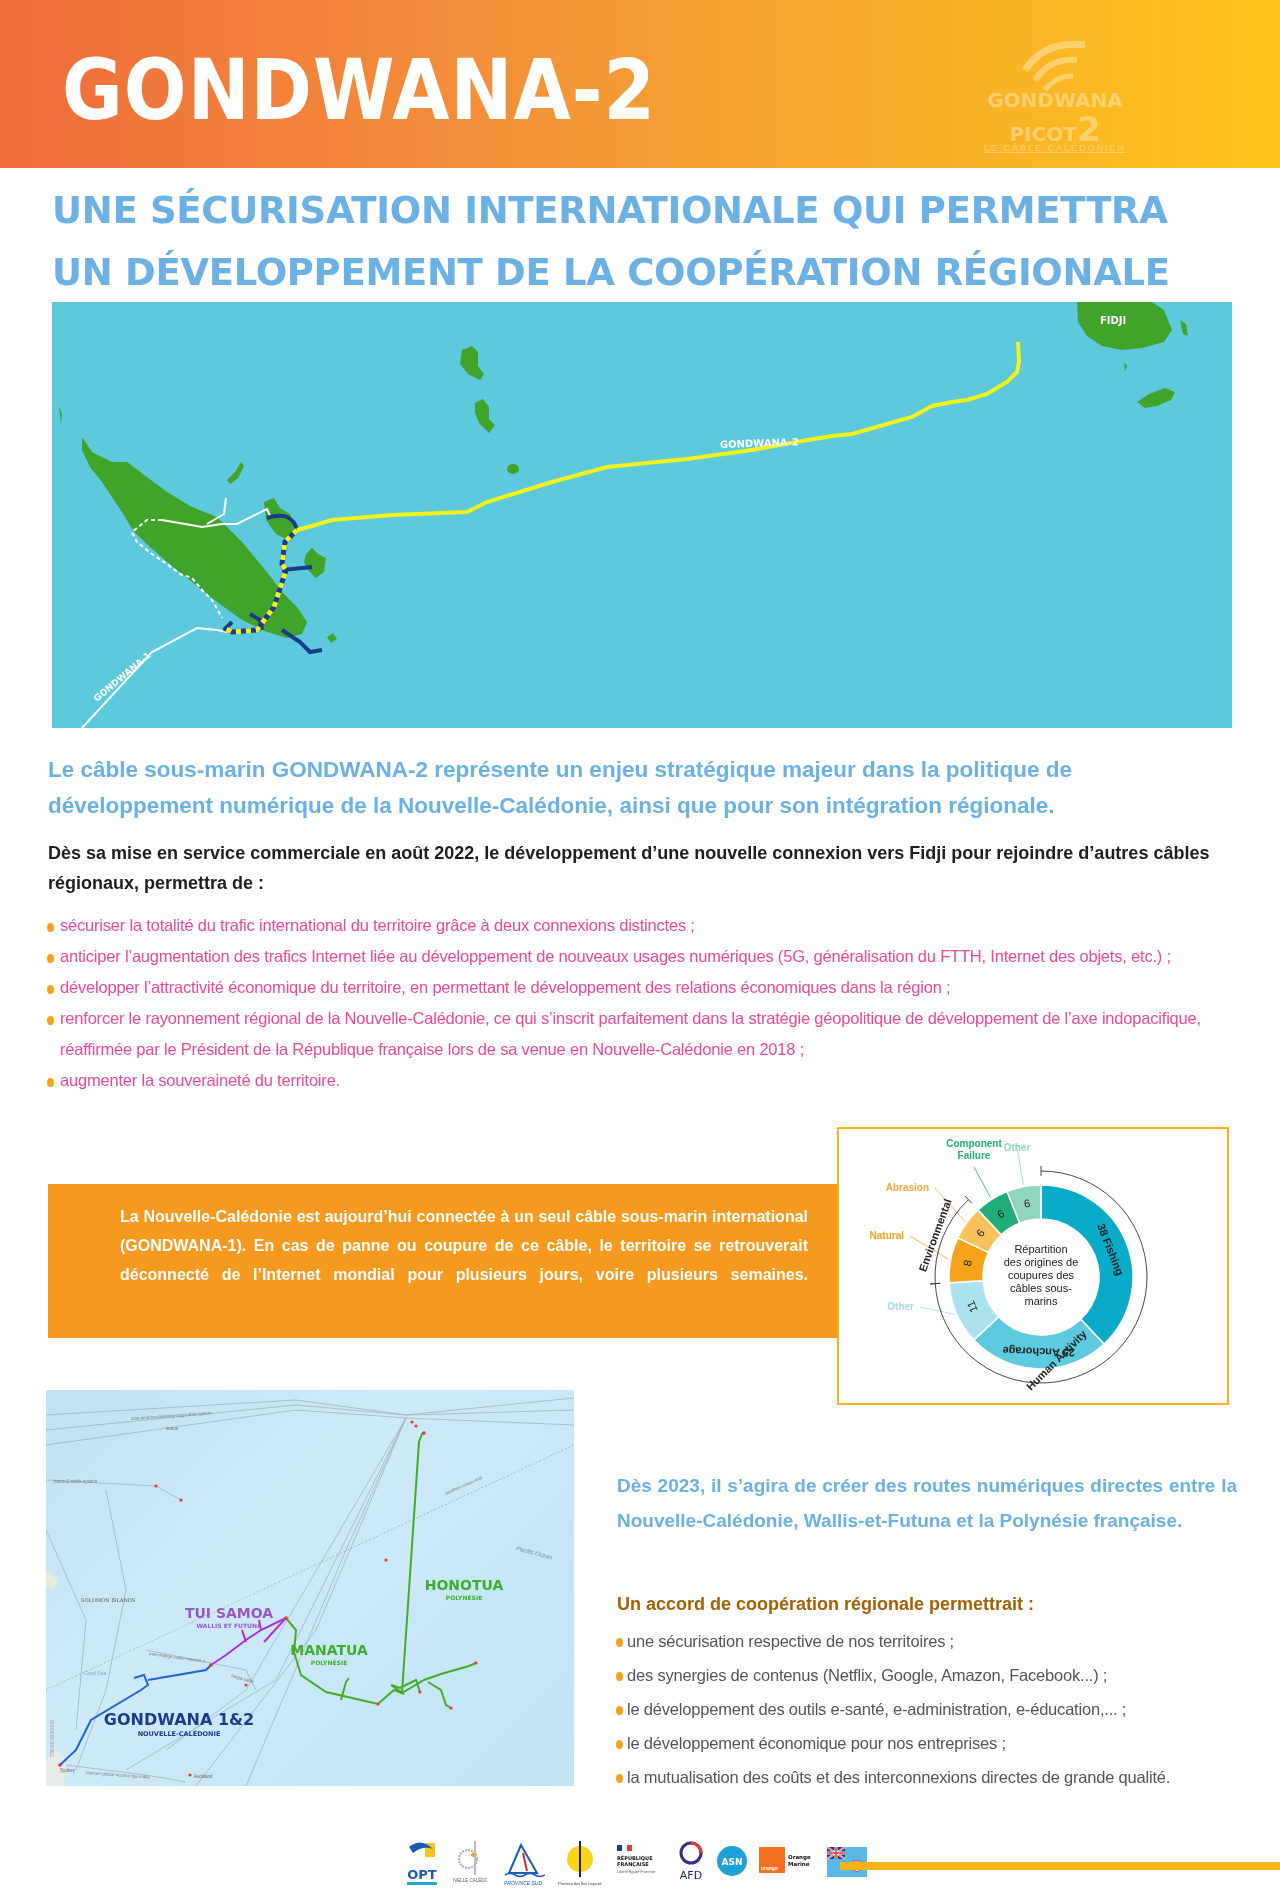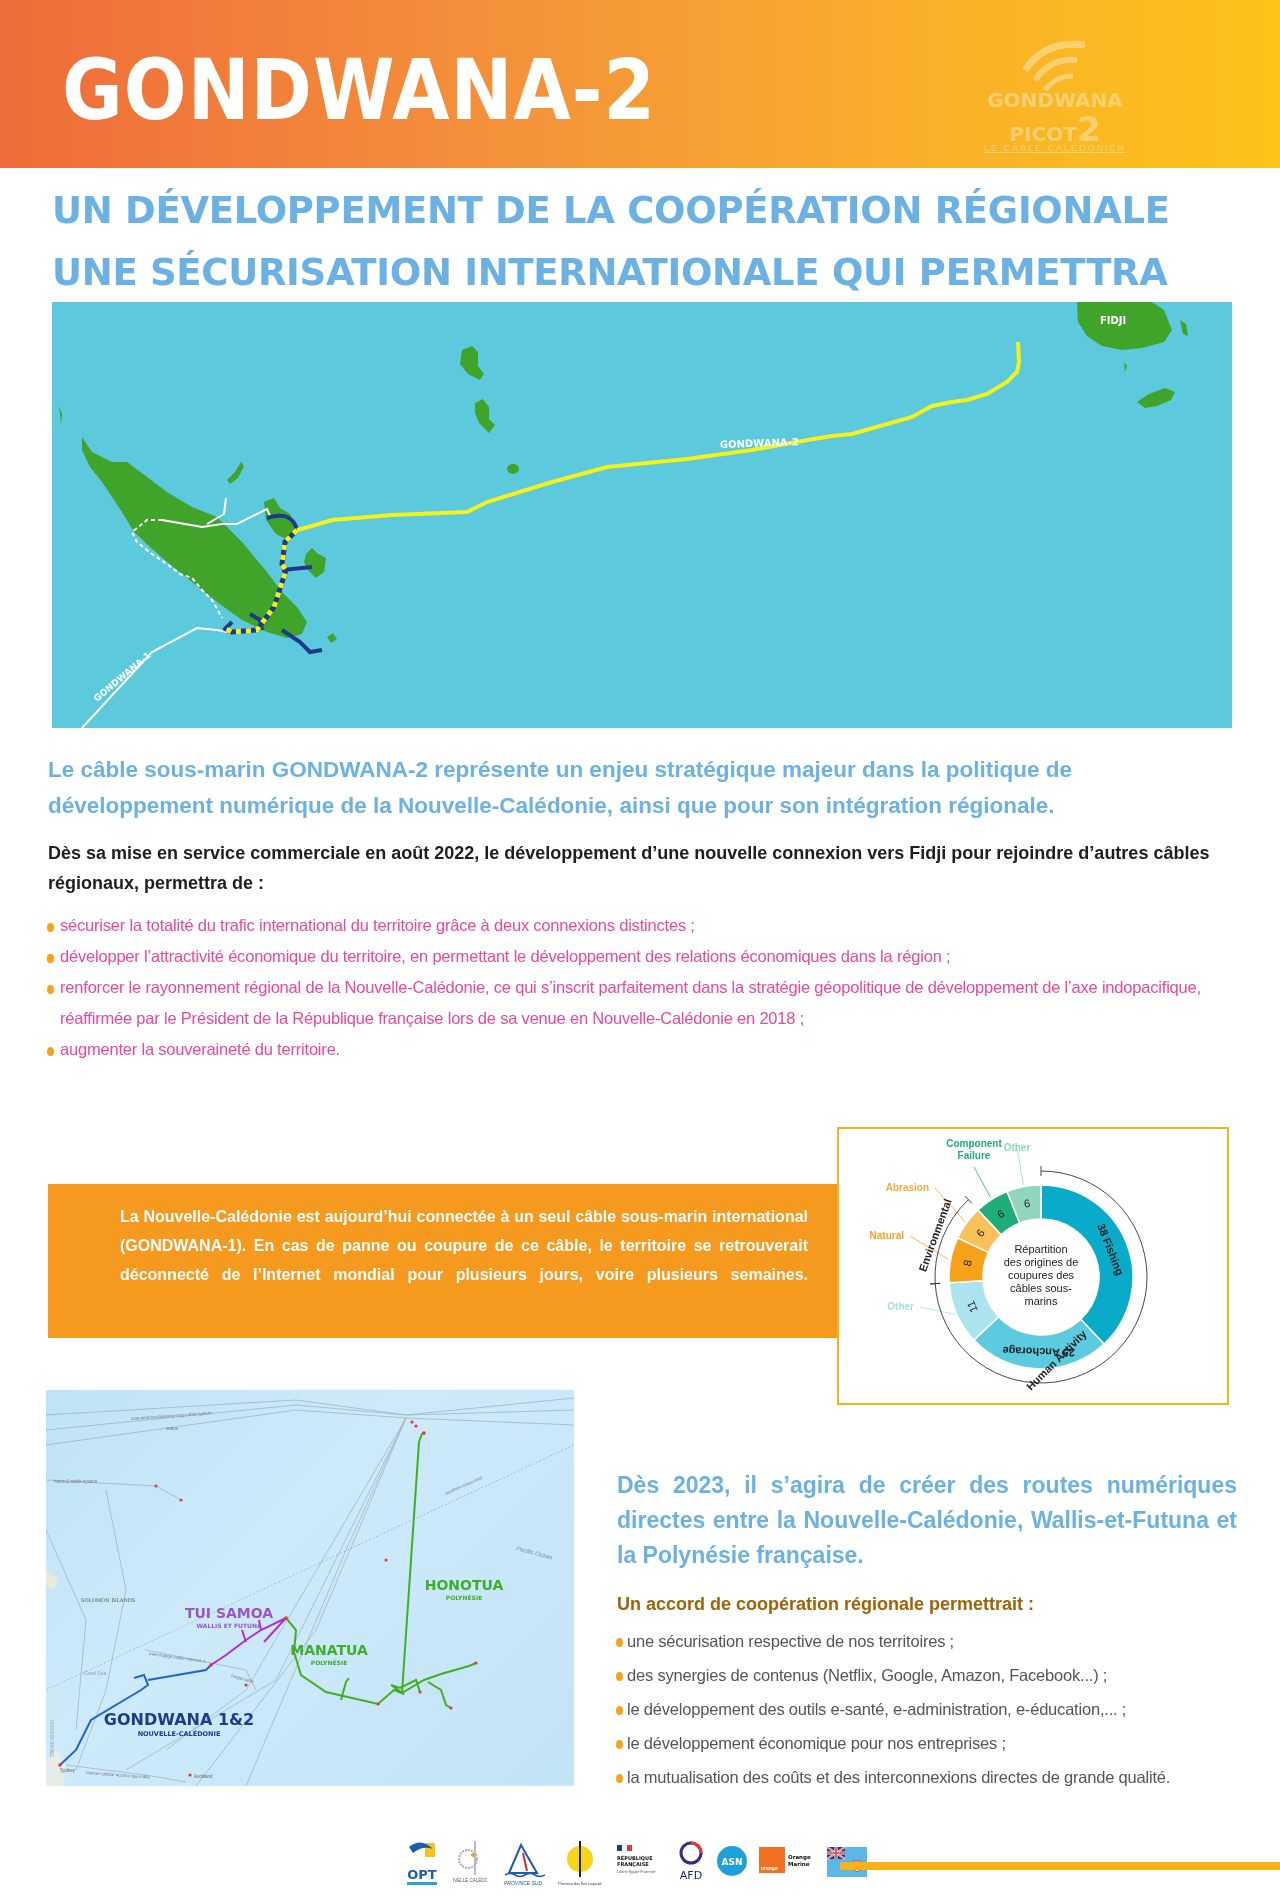--- a/index.html
+++ b/index.html
@@ -77,21 +77,21 @@
   
   .map2 {
     position: absolute; left: 46px; top: 1390px; width: 528px; height: 396px;
     background: linear-gradient(135deg, #bfe3f5 0%, #cdeafa 40%, #c1e4f6 100%); overflow: hidden;
   }
   .map2 svg { width: 100%; height: 100%; display: block; }
 
   
   .lead2 {
     position: absolute; left: 617px; top: 1468px; width: 620px;
-    font-weight: bold; color: #6bb1e3; font-size: 23px; line-height: 35px;
+    font-weight: bold; color: #6bb1e3; font-size: 19px; line-height: 35px;
     text-align: justify;
   }
   .sub2 {
     position: absolute; left: 617px; top: 1590px; width: 620px;
     font-weight: bold; color: #a16207; font-size: 18px; line-height: 28px;
   }
   .bullets2 {
     position: absolute; left: 615px; top: 1624px; width: 640px; list-style: none;
     font-size: 16.5px; color: #555; line-height: 34px;
   }
@@ -114,22 +114,22 @@
       <path d="M20 50 Q35 28 62 30" stroke="#fff" stroke-width="6" fill="none"></path>
       <path d="M30 60 Q42 45 58 46" stroke="#fff" stroke-width="5" fill="none"></path>
     </svg>
     <div class="line1">GONDWANA</div>
     <div class="line2"><span>PICOT</span><span style="font-size:34px;">2</span></div>
     <div class="tag">LE CÂBLE CALÉDONIEN</div>
   </div>
 </div>
 
 <div class="headline">
+  <div>UNE SÉCURISATION INTERNATIONALE QUI PERMETTRA</div>
   <div>UN DÉVELOPPEMENT DE LA COOPÉRATION RÉGIONALE</div>
-  <div>UNE SÉCURISATION INTERNATIONALE QUI PERMETTRA</div>
 </div>
 
 <div class="map1">
   <svg viewBox="0 0 1180 426" preserveAspectRatio="none">
 
     <path d="M1025 0 L1100 0 L1112 8 L1120 28 L1112 40 L1090 46 L1070 48 L1050 44 L1035 34 L1026 20 Z" fill="#41a42a"></path>
     <path d="M1128 18 l6 4 l2 12 l-5 -2 z" fill="#41a42a"></path>
     <path d="M1085 100 l12 -8 l16 -6 l10 4 l-4 8 l-14 6 l-12 2 z" fill="#41a42a"></path>
     <path d="M1072 60 l3 4 l-2 6 z" fill="#41a42a"></path>
 
@@ -160,21 +160,21 @@
     <text x="1048" y="22" fill="#fff" font-family="DejaVu Sans, sans-serif" font-weight="bold" font-size="10">FIDJI</text>
     <text x="668" y="146" fill="#fff" font-family="DejaVu Sans, sans-serif" font-weight="bold" font-size="10" transform="rotate(-2 668 146)">GONDWANA-2</text>
     <text x="45" y="400" fill="#fff" font-family="DejaVu Sans, sans-serif" font-weight="bold" font-size="9" transform="rotate(-40 45 400)">GONDWANA-1</text>
   </svg>
 </div>
 
 <div class="lead">Le câble sous-marin GONDWANA-2 représente un enjeu stratégique majeur dans la politique de développement numérique de la Nouvelle-Calédonie, ainsi que pour son intégration régionale.</div>
 <div class="intro">Dès sa mise en service commerciale en août 2022, le développement d’une nouvelle connexion vers Fidji pour rejoindre d’autres câbles régionaux, permettra de :</div>
 <ul class="bullets1">
   <li><span class="dot"></span><span>sécuriser la totalité du trafic international du territoire grâce à deux connexions distinctes ;</span></li>
-  <li><span class="dot"></span></li>
+  <li><span class="dot"></span><span>anticiper l’augmentation des trafics Internet liée au développement de nouveaux usages numériques (5G, généralisation du FTTH, Internet des objets, etc.) ;</span></li>
   <li><span class="dot"></span><span>développer l’attractivité économique du territoire, en permettant le développement des relations économiques dans la région  ;</span></li>
   <li><span class="dot"></span><span>renforcer le rayonnement régional de la Nouvelle-Calédonie, ce qui s’inscrit parfaitement dans la stratégie géopolitique de développement de l’axe indopacifique, réaffirmée par le Président de la République française lors de sa venue en Nouvelle-Calédonie en 2018 ;</span></li>
   <li><span class="dot"></span><span> augmenter la souveraineté du territoire.</span></li>
 </ul>
 
 <div class="callout">
   <p>La Nouvelle-Calédonie est aujourd’hui connectée à un seul câble sous-marin international (GONDWANA-1). En cas de panne ou coupure de ce câble, le territoire se retrouverait déconnecté de l’Internet mondial pour plusieurs jours, voire plusieurs semaines.</p>
 </div>
 
 <div class="chart-box">

